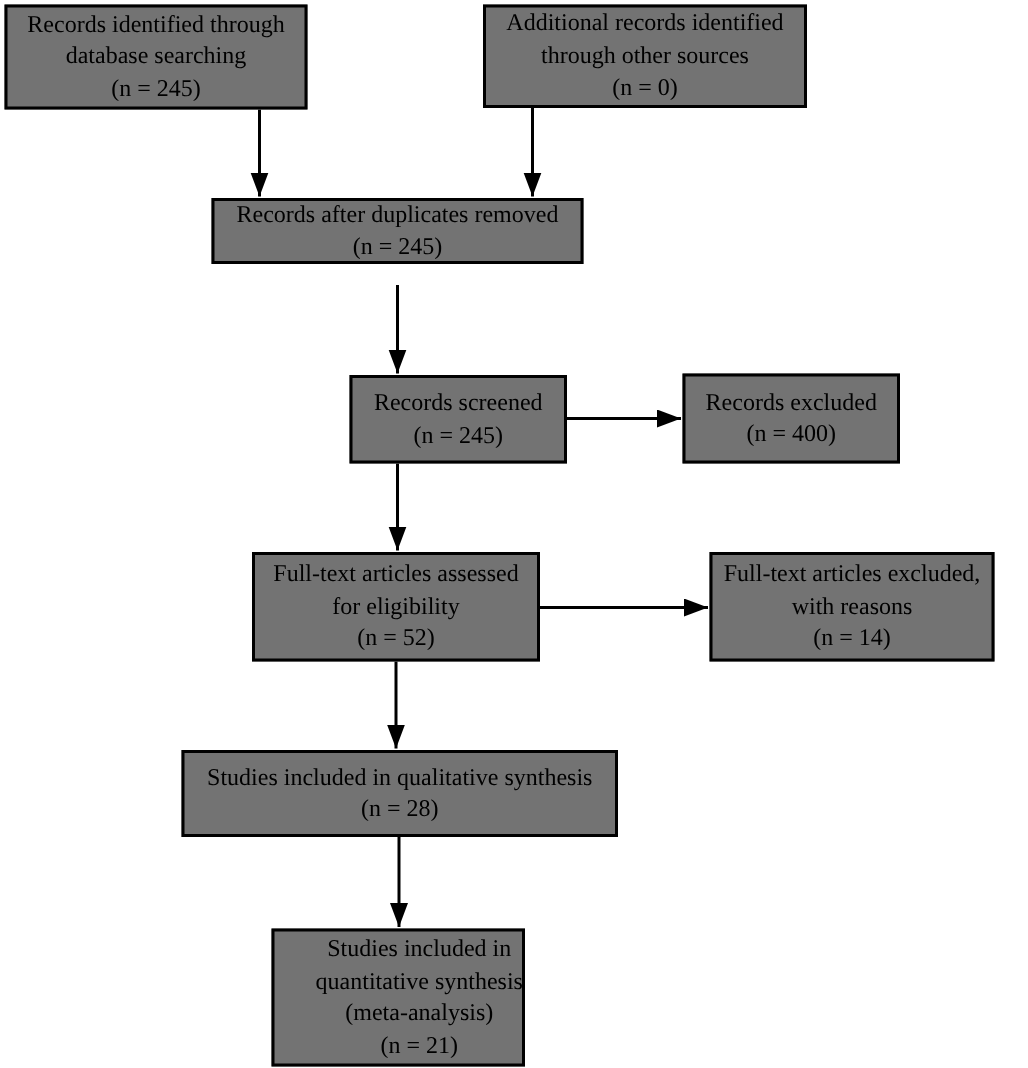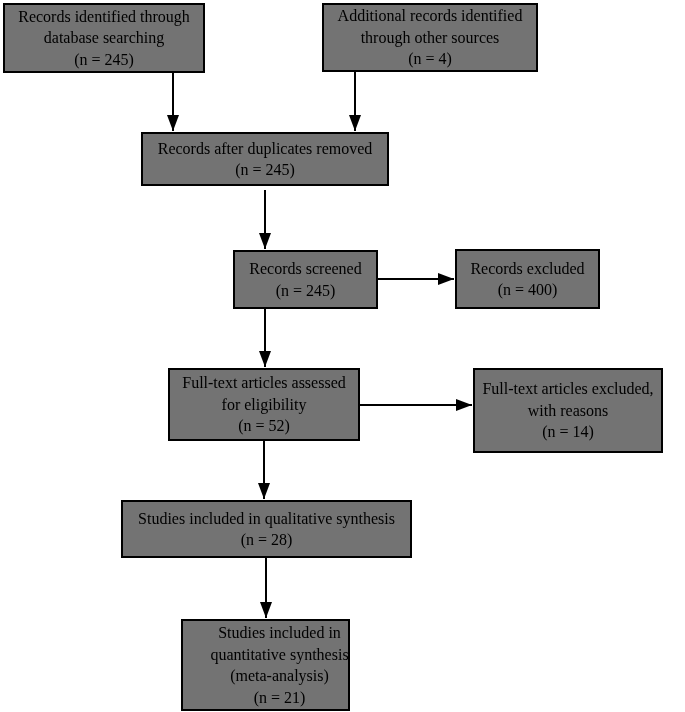--- a/index.html
+++ b/index.html
@@ -34,25 +34,25 @@
     text-align: center;
   }
   .node-text {
     white-space: pre;
     font-size: 16px;
     line-height: 21.5px;
   }
   
   #n-identified   { left: 3px;   top: 3px;   width: 202px; height: 70px; }
   #n-additional   { left: 322px; top: 3px;   width: 216px; height: 69px; }
-  #n-deduped      { left: 141px; top: 132px; width: 248px; height: 54px; }
+  #n-deduped      { left: 141px; top: 132px; width: 248px; height: 44px; }
   #n-screened     { left: 193px; top: 250px; width: 145px; height: 59px; margin-left: 40px; }
   #n-excluded     { left: 455px; top: 249px; width: 145px; height: 60px; }
   #n-assessed     { left: 168px; top: 368px; width: 192px; height: 73px; }
-  #n-ft-excluded  { left: 473px; top: 368px; width: 190px; height: 85px; }
+  #n-ft-excluded  { left: 473px; top: 368px; width: 190px; height: 73px; }
   #n-qualitative  { left: 121px; top: 500px; width: 291px; height: 58px; }
   #n-quantitative { left: 181px; top: 619px; width: 169px; height: 92px; padding-left: 28px; }
 </style>
 </head>
 <body>
 
 <div class="canvas">
 
   <svg class="arrows" width="685" height="712" viewBox="0 0 685 712" xmlns="http://www.w3.org/2000/svg">
     <defs>
@@ -72,21 +72,21 @@
 
   <div class="node" id="n-identified">
     <div class="node-text">Records identified through
 database searching
 (n = 245)</div>
   </div>
 
   <div class="node" id="n-additional">
     <div class="node-text">Additional records identified
 through other sources
-(n = 4)</div>
+(n = 0)</div>
   </div>
 
   <div class="node" id="n-deduped">
     <div class="node-text">Records after duplicates removed
 (n = 245)</div>
   </div>
 
   <div class="node" id="n-screened">
     <div class="node-text">Records screened
 (n = 245)</div>

